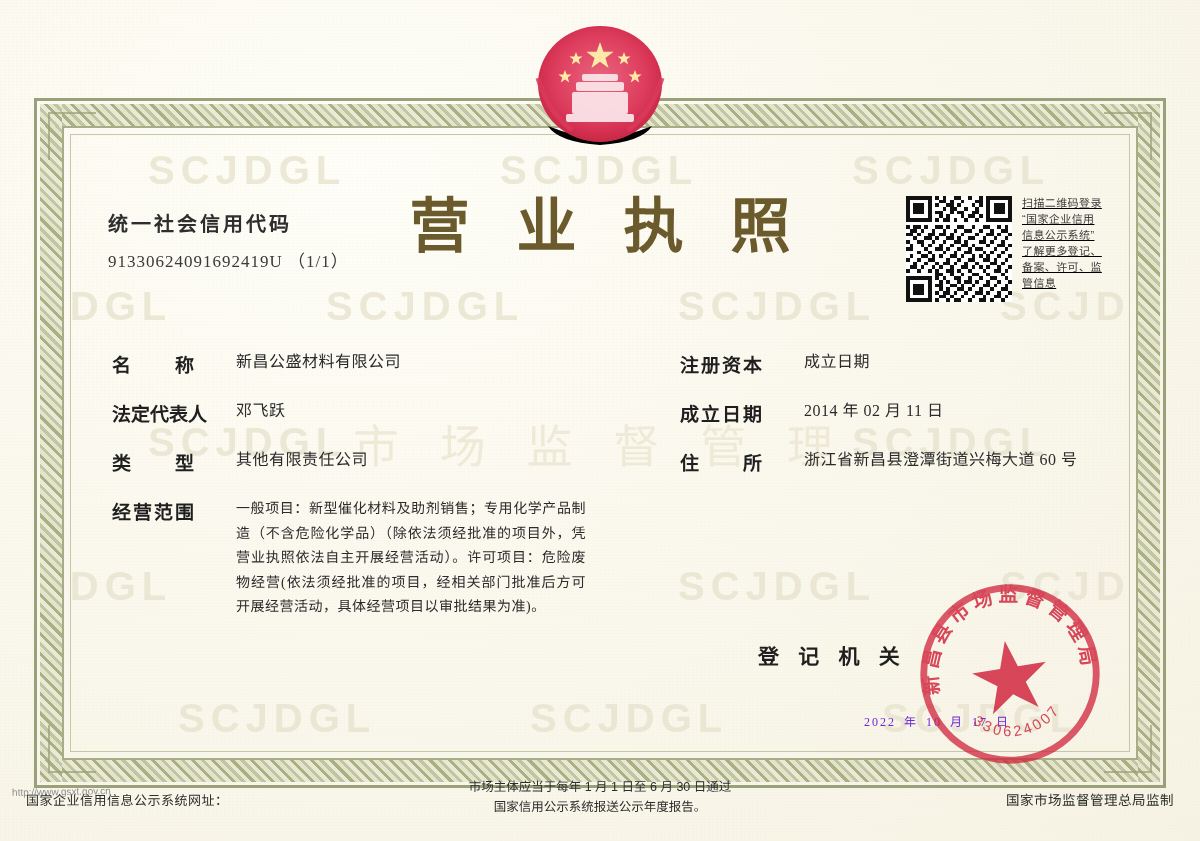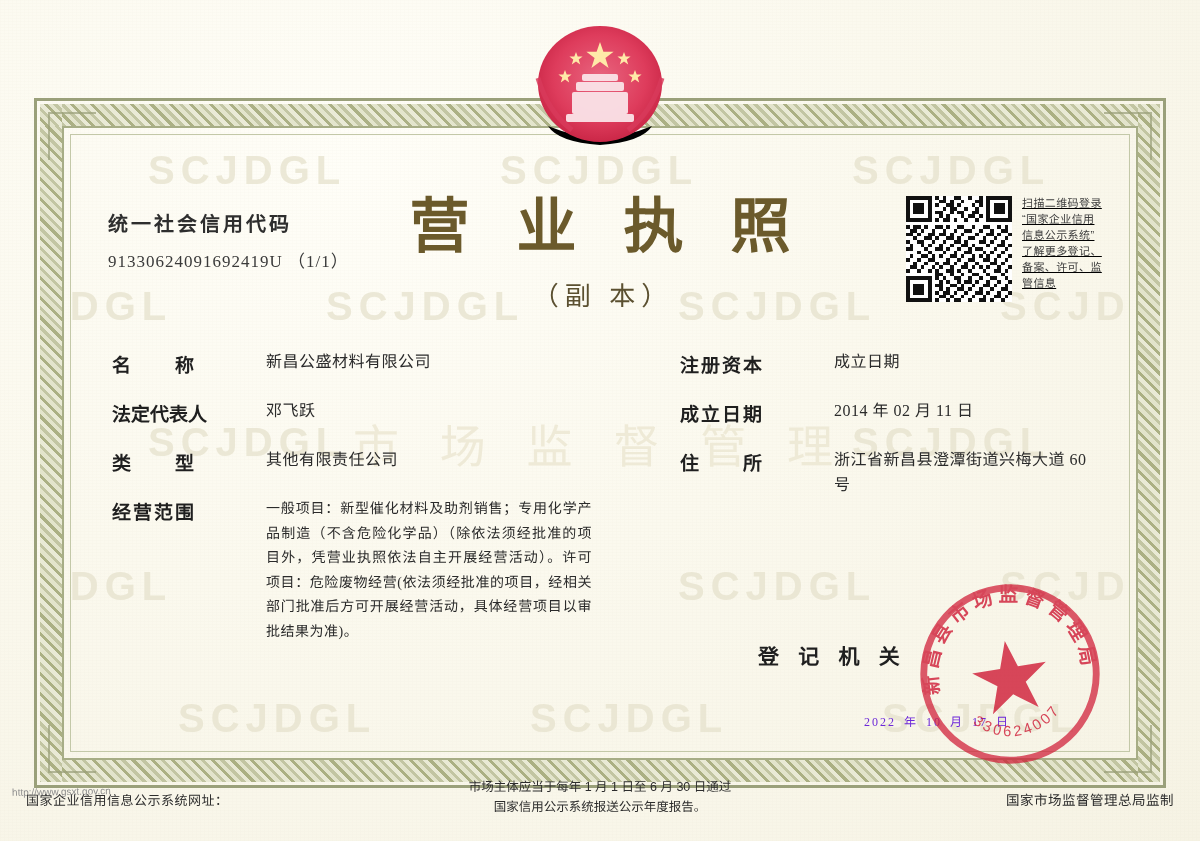--- a/index.html
+++ b/index.html
@@ -208,21 +208,20 @@
   .fields-right {
     position: absolute;
     left: 680px;
     top: 350px;
     width: 420px;
   }
   .field {
     display: flex;
     align-items: flex-start;
     margin-bottom: 22px;
-    gap: 30px;
   }
   .f-label {
     width: 124px;
     flex: none;
     font-size: 19px;
     font-weight: 700;
     color: #1f1f1f;
     letter-spacing: 2px;
     white-space: nowrap;
   }
@@ -382,21 +381,20 @@
         <polygon points="115,48 116.7,52.6 121.6,52.6 117.7,55.6 119.2,60.4 115,57.4 110.8,60.4 112.3,55.6 108.4,52.6 113.3,52.6"></polygon>
       </g>
 
       <path d="M18 56 q10 34 34 52" stroke="#d8395a" stroke-width="5" fill="none" opacity=".85"></path>
       <path d="M142 56 q-10 34 -34 52" stroke="#d8395a" stroke-width="5" fill="none" opacity=".85"></path>
     </svg>
   </div>
 
   <div class="title-block">
     <div class="title-main">营 业 执 照</div>
-    <div class="title-sub">（副 本）</div>
   </div>
 
   <div class="code-block">
     <div class="code-label">统一社会信用代码</div>
     <div class="code-value">91330624091692419U （1/1）</div>
   </div>
 
   <div class="qr-block">
     <div class="qr">
       <svg viewBox="0 0 29 29" width="106" height="106" shape-rendering="crispEdges" aria-hidden="true">

